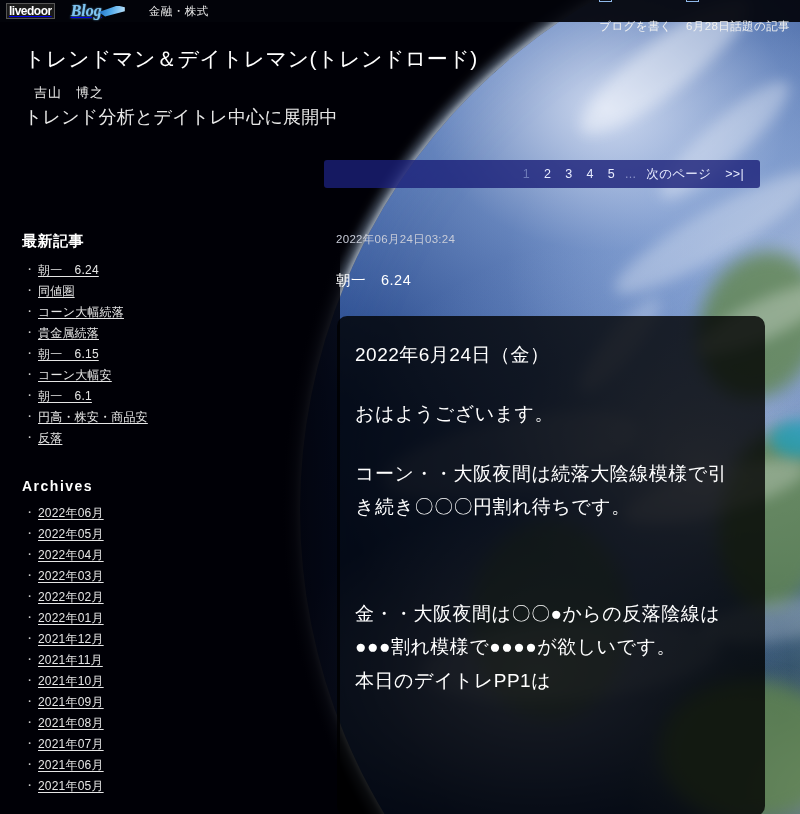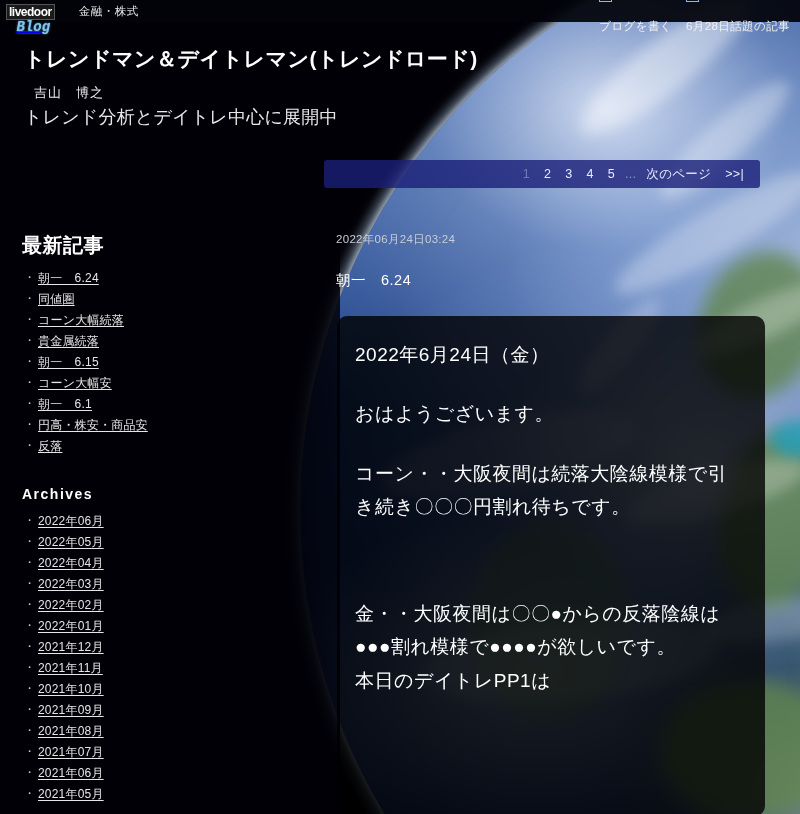--- a/index.html
+++ b/index.html
@@ -122,40 +122,39 @@
     display: flex;
     align-items: center;
     z-index: 40;
     font-size: 11px;
   }
   .ld-logo {
     display: flex;
     align-items: center;
     margin-left: 6px;
     height: 15px;
-    flex-direction: column;
   }
   .ld-livedoor {
     font-family: "Liberation Sans", sans-serif;
     font-weight: 700;
     font-size: 12px;
     letter-spacing: -0.5px;
     color: #ffffff;
     background: #1a1a1a;
     padding: 0 2px;
     line-height: 14px;
     border: 1px solid #555;
   }
   .ld-blog {
-    font-family: Liberation Mono, monospace;
+    font-family: Liberation Serif, serif;
     font-style: italic;
     font-weight: 700;
-    font-size: 14px;
+    font-size: 16px;
     color: #7fc4f0;
-    margin-left: 6px;
+    margin-left: 16px;
     text-shadow: 0 0 2px rgba(120,200,255,.8);
     line-height: 14px;
   }
   .ld-swoosh {
     width: 26px; height: 11px;
     margin-left: -3px;
     background: linear-gradient(100deg, #1f6fc4 0%, #4fa8e8 45%, #bfe4fb 100%);
     clip-path: polygon(0 58%, 72% 0, 100% 16%, 100% 52%, 24% 100%);
   }
   .cat-label {
@@ -221,21 +220,21 @@
     left: 0; top: 22px;
     width: 800px;
     padding-left: 24px;
     box-sizing: border-box;
     z-index: 30;
   }
   .blog-title {
     margin: 0;
     padding-top: 24px;
     font-size: 21px;
-    font-weight: 700;
+    font-weight: 400;
     color: #ffffff;
     letter-spacing: .5px;
     line-height: 1.25;
   }
   .blog-author {
     margin: 12px 0 0 10px;
     font-size: 13px;
     color: #ededed;
     letter-spacing: 1px;
   }
@@ -276,21 +275,21 @@
   
   .sidebar {
     position: absolute;
     left: 0; top: 232px;
     width: 300px;
     z-index: 30;
     padding-left: 22px;
     box-sizing: border-box;
   }
   .side-head {
-    font-size: 20px;
+    font-size: 15px;
     font-weight: 700;
     color: #ffffff;
     margin: 0 0 10px 0;
     letter-spacing: .5px;
   }
   .side-head.archives {
     font-family: "Liberation Sans", sans-serif;
     letter-spacing: 1.5px;
     font-size: 14px;
   }

